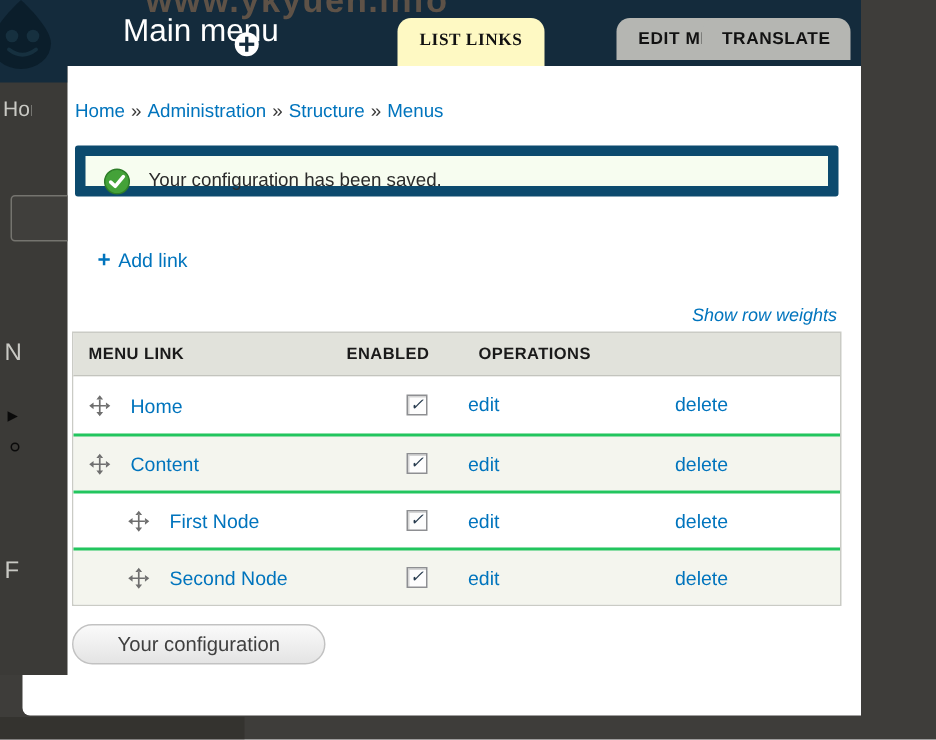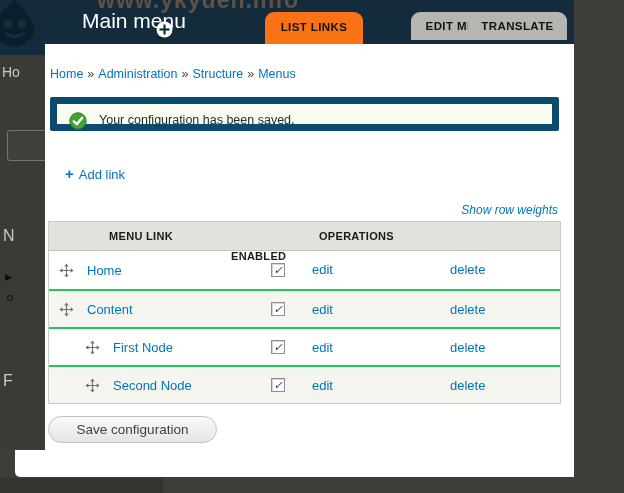--- a/index.html
+++ b/index.html
@@ -10,21 +10,21 @@
   
   #header { position:absolute; left:0; top:0; width:624px; height:44px; background:#142b3c; z-index:6; }
   .watermark { position:absolute; left:97px; top:-13px; font-size:23px; letter-spacing:1px; color:#5e5247; font-weight:bold; }
   .druplicon { position:absolute; left:-14px; top:0px; }
   .page-title { position:absolute; left:34px; top:9px; font-size:21px; color:#ffffff; font-weight:normal;margin-left:48px; }
   .circle-plus { position:absolute; left:156px; top:21px; width:17px; height:17px; cursor:pointer; }
 
   .tab { position:absolute; top:12px; border-radius:9px 9px 0 0; text-align:center;
          font-size:11.5px; font-weight:bold; color:#121212; letter-spacing:.4px; cursor:pointer; }
   .tab.inactive { height:28px; line-height:28px; background:#b5b6b2; z-index:7; }
-  .tab.active   { height:32px; line-height:30px; background:#f97316; z-index:8; }
+  .tab.active   { height:32px; line-height:30px; background:#fef9c3; z-index:8;font-family:Liberation Serif, serif; }
   #tab-0 { left:265px; width:98px; }
   #tab-1 { left:367px; width:96px;margin-left:44px; }
   #tab-2 { left:468px; width:99px; }
 
   
   #navy-right { position:absolute; left:589px; top:44px; width:35px; height:46px; background:#142b3c; z-index:2; }
   #right-seam { position:absolute; left:589px; top:257px; width:35px; height:1px; background:#4a4945; z-index:2; }
   #bottom-band { position:absolute; left:0; top:478px; width:163px; height:15px; background:#34332f; z-index:2; }
 
   
@@ -58,22 +58,22 @@
   .status-text { position:absolute; left:42px; top:0; line-height:32px; font-size:12.5px; color:#2b2b2b; }
 
   .add-link { position:absolute; left:50px; top:121px; font-size:13px; color:#0074bd; text-decoration:none; cursor:pointer; }
   .add-plus { font-weight:bold; font-size:15px; margin-right:5px; }
 
   .row-weights { position:absolute; right:31px; top:159px; font-size:12px; color:#0074bd; text-decoration:none; cursor:pointer;font-style:italic; }
 
   .menu-table { position:absolute; left:33px; top:177px; width:513px; border:1px solid #cacbc5; }
   .thead { display:flex; height:29px; background:#e1e2db; border-bottom:1px solid #c3c4be;
            font-size:11px; font-weight:bold; color:#1a1a1a; letter-spacing:.3px; line-height:28px; }
-  .th1 { width:174px; padding-left:10px;text-align:center; }
-  .th2 { width:81px; padding-left:8px;margin-top:20px; }
+  .th1 { width:174px; padding-left:10px; }
+  .th2 { width:81px; padding-left:8px; }
   .th3 { flex:1; padding-left:15px; }
   .trow { display:flex; height:38px; align-items:center; background:#ffffff; }
   .trow.alt { background:#f4f5ee; }
   .trow + .trow { border-top:2px solid #22c55e; }
   .td1 { width:174px; display:flex; align-items:center; }
   .td1 .drag { margin-left:10px; cursor:move; display:flex; }
   .trow.indent .td1 .drag { margin-left:36px; }
   .td1 a { margin-left:13px; font-size:13px; color:#0074bd; text-decoration:none; cursor:pointer; }
   .td2 { width:81px; display:flex; }
   .cb { margin-left:48px; width:14px; height:14px; background:#fdfdfd; border:1px solid #8e8f92;
@@ -215,21 +215,21 @@
         <div class="td2">
             <span class="cb" role="checkbox" aria-checked="true"><i>✓</i></span>
           </div>
         <div class="td3">
           <a class="op-edit">edit</a>
           <a class="op-delete">delete</a>
         </div>
       </div>
     </div>
 
-    <button class="save-btn">Save configuration</button>
+    <button class="save-btn">Your configuration</button>
   </div>
 
   <div id="corner-bump">
     <div id="close-btn">✕</div>
   </div>
 
   <div id="left-col">
     <div class="navy-strip"></div>
     <div id="bg-home" class="bg-frag">Home</div>
     <div id="bg-search"></div>

